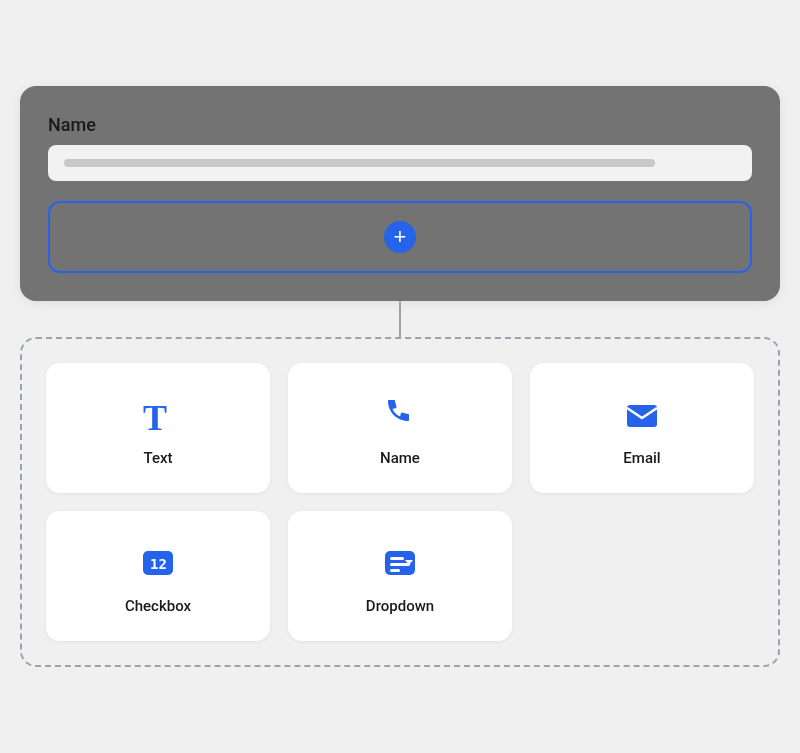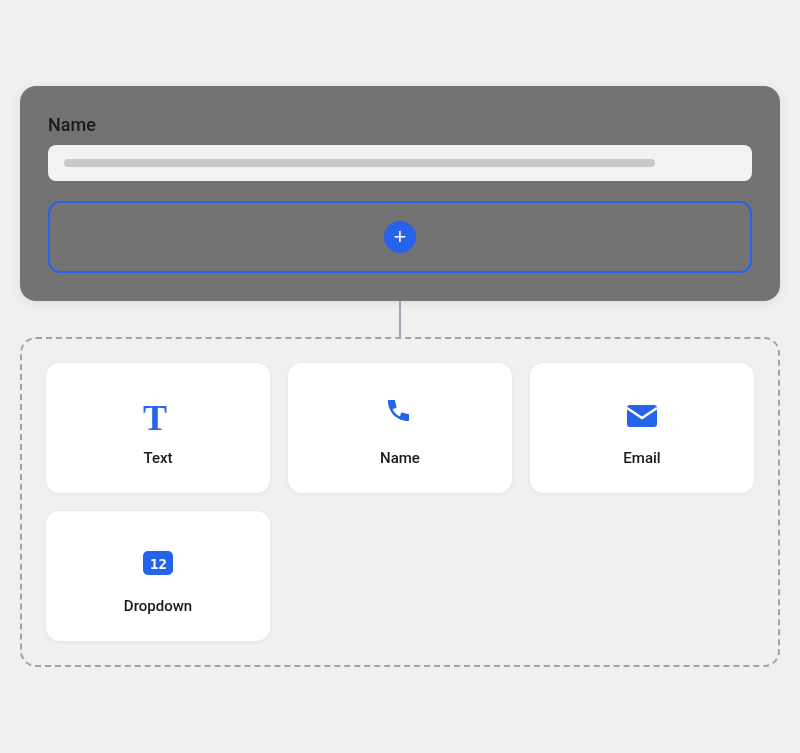--- a/index.html
+++ b/index.html
@@ -188,20 +188,32 @@
       </div>
 
 
       <div class="grid-item">
         <div class="icon-blue">
           <svg class="icon-svg" viewBox="0 0 40 40" fill="none" xmlns="http://www.w3.org/2000/svg">
             <rect x="5" y="8" width="30" height="24" rx="5" fill="#2563eb"></rect>
             <text x="12" y="26" font-size="14" font-weight="700" font-family="monospace" fill="white">12</text>
           </svg>
         </div>
+        <span class="grid-item-label">Checkbox</span>
+      </div>
+
+      <div class="grid-item">
+        <div class="icon-blue">
+          <svg class="icon-svg" viewBox="0 0 40 40" fill="none" xmlns="http://www.w3.org/2000/svg">
+            <rect x="5" y="8" width="30" height="24" rx="5" fill="#2563eb"></rect>
+            <rect x="10" y="14" width="14" height="3" rx="1.5" fill="white"></rect>
+            <rect x="10" y="20" width="20" height="3" rx="1.5" fill="white"></rect>
+            <rect x="10" y="26" width="10" height="3" rx="1.5" fill="white"></rect>
+            <path d="M29 22L33 17H25L29 22Z" fill="white"></path>
+          </svg>
+        </div>
         <span class="grid-item-label">Dropdown</span>
       </div>
-
 
     </div>
   </div>
 
 </div>
 
 </body></html>

